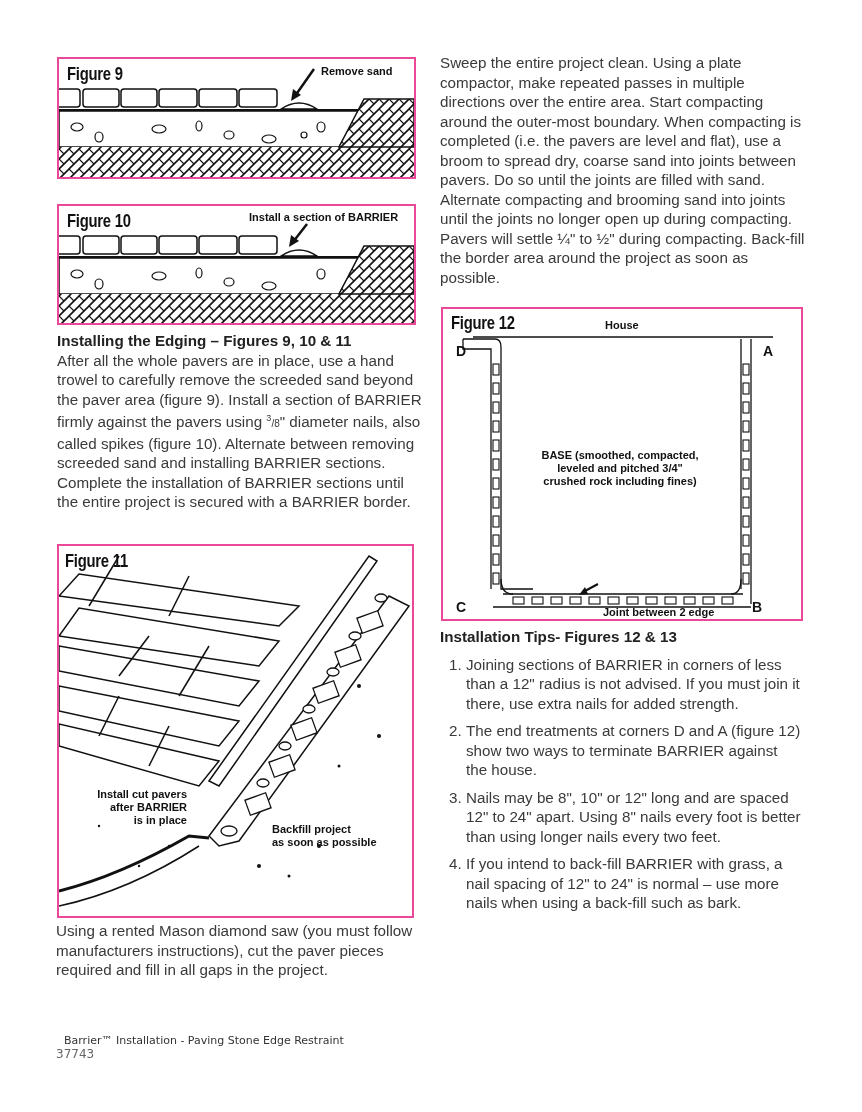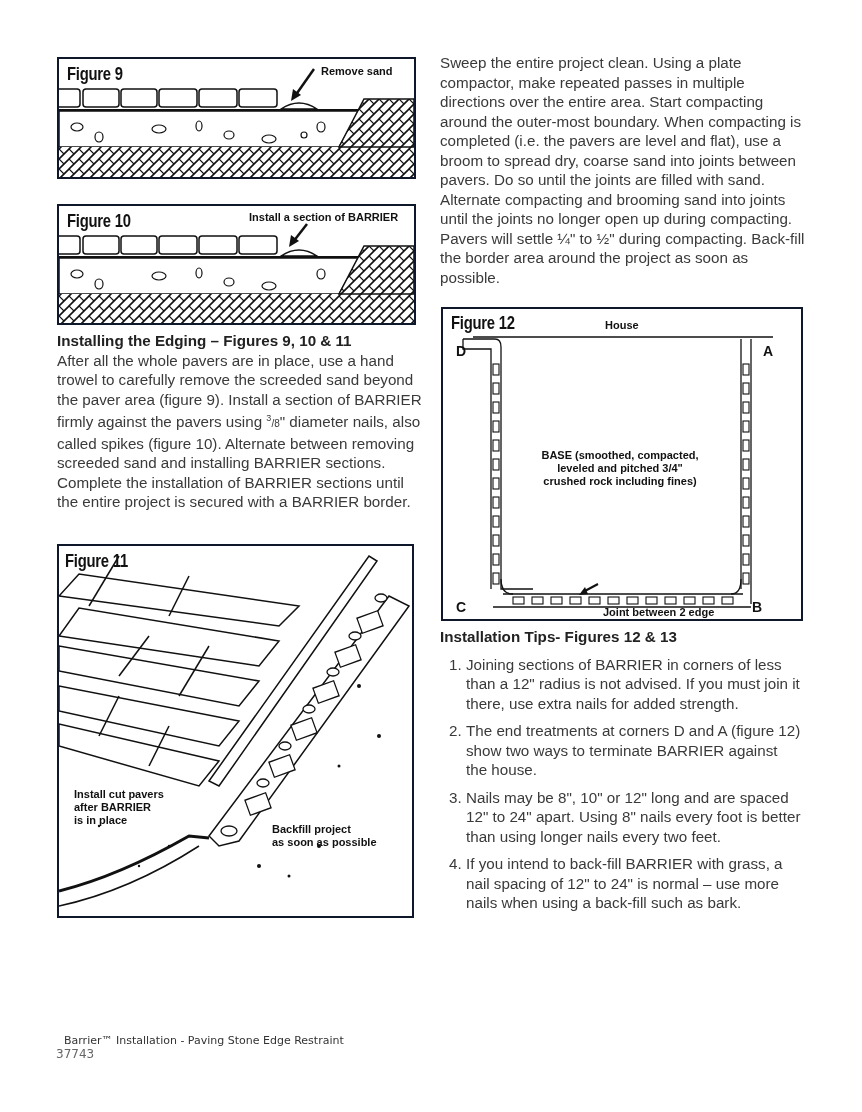--- a/index.html
+++ b/index.html
@@ -1,20 +1,20 @@
 <!DOCTYPE html>
 <html><head>
 <meta charset="utf-8">
 <style>
   html, body { margin:0; padding:0; background:#ffffff; }
   body { width:862px; height:1112px; position:relative; overflow:hidden;
          font-family:"Liberation Sans", sans-serif; color:#333; }
   .txt { position:absolute; font-size:15.2px; line-height:19.5px; color:#3a3a3a; }
   .heading { font-weight:bold; color:#222; }
-  .fig { position:absolute; border:2px solid #0f172a; background:#fff; overflow:hidden; }
+  .fig { position:absolute; border:2px solid #ec4899; background:#fff; overflow:hidden; }
   .fig-title { position:absolute; font-family:"Liberation Sans", sans-serif; font-weight:bold;
                font-size:19px; color:#111; transform:scaleX(0.78); transform-origin:left top; letter-spacing:-0.3px; }
   .fig-label { position:absolute; font-weight:bold; font-size:11px; color:#111; line-height:13px; }
   .tips li { margin:8px; padding:0; }
   ol.tips { margin:0; padding:0 0 0 18px; }
   ol.tips li { padding-left:0; }
   .footer { position:absolute; font-family:"DejaVu Sans", sans-serif; font-size:11px; color:#333;margin-left:8px; }
   .footer2 { position:absolute; font-family:"DejaVu Sans", sans-serif; font-size:12px; color:#666; }
   sup.frac { font-size:9px; }
 </style>
@@ -143,32 +143,33 @@
         <circle cx="280" cy="220" r="1.5"></circle>
       <circle cx="260" cy="300" r="2"></circle>
         <circle cx="230" cy="330" r="1.5"></circle>
         <circle cx="200" cy="320" r="2"></circle>
       <circle cx="40" cy="280" r="1.2"></circle>
         <circle cx="80" cy="320" r="1.2"></circle>
         <circle cx="110" cy="300" r="1.2"></circle>
     </g>
   </svg>
   <div class="fig-title" style="left:6px;top:4px;">Figure 11</div>
-  <div class="fig-label" style="left:15px;top:242px;width:100px;">
+  <div class="fig-label" style="left:28px;top:242px;text-align:right;width:100px;">
     <div>Install cut pavers</div>
     <div>after BARRIER</div>
     <div>is in place</div>
   </div>
   <div class="fig-label" style="left:213px;top:277px;">
     <div>Backfill project</div>
     <div>as soon as possible</div>
   </div>
 </div>
 
 <div class="txt" style="left:56px;top:921px;width:372px;">
+  <div>Using a rented Mason diamond saw (you must follow manufacturers instructions), cut the paver pieces required and fill in all gaps in the project.</div>
 </div>
 
 <div class="txt" style="left:440px;top:53px;width:370px;">
   <div>Sweep the entire project clean. Using a plate compactor, make repeated passes in multiple directions over the entire area. Start compacting around the outer-most boundary. When compacting is completed (i.e. the pavers are level and flat), use a broom to spread dry, coarse sand into joints between pavers. Do so until the joints are filled with sand. Alternate compacting and brooming sand into joints until the joints no longer open up during compacting. Pavers will settle ¼" to ½" during compacting. Back-fill the border area around the project as soon as possible.</div>
 </div>
 
 <div class="fig" style="left:441px;top:307px;width:358px;height:310px;">
   <svg width="358" height="310" style="position:absolute;left:0;top:0">
     <line x1="30" y1="28" x2="330" y2="28" stroke="#111" stroke-width="1.5"></line>
 

